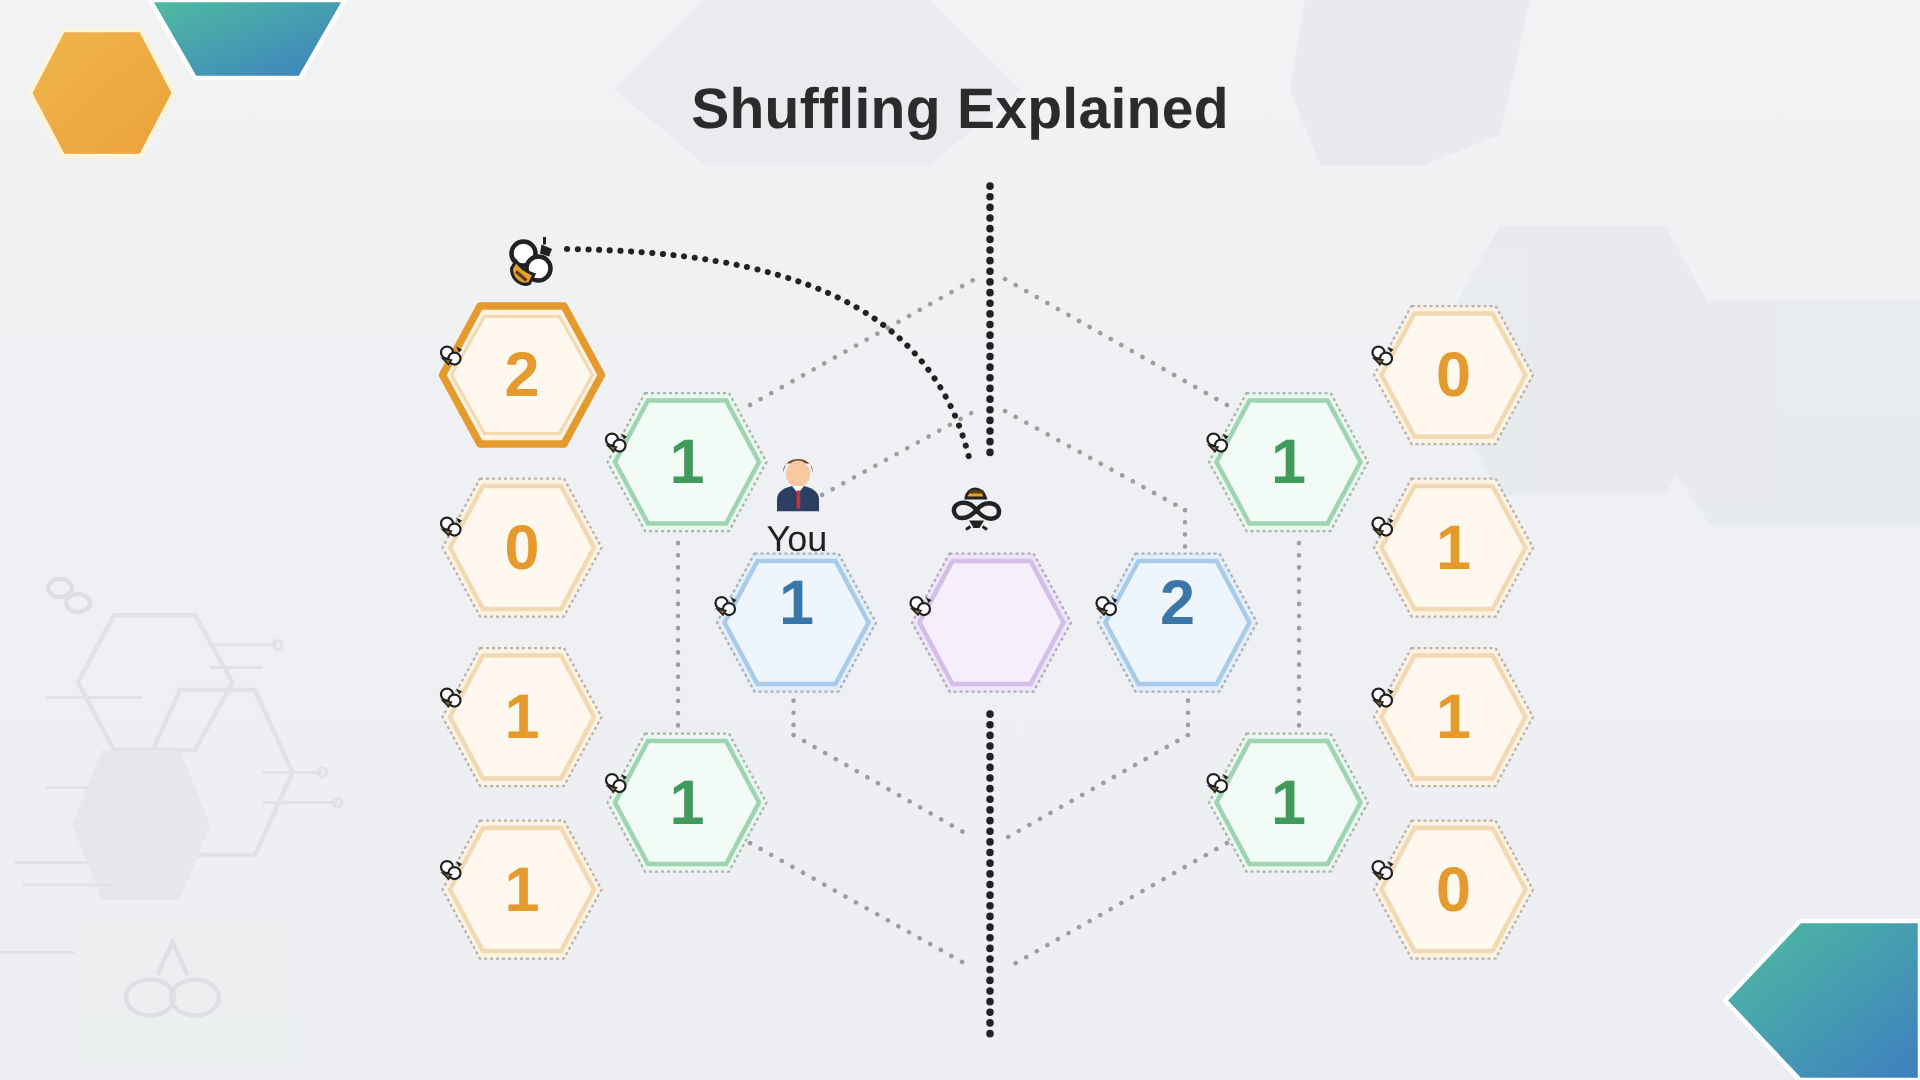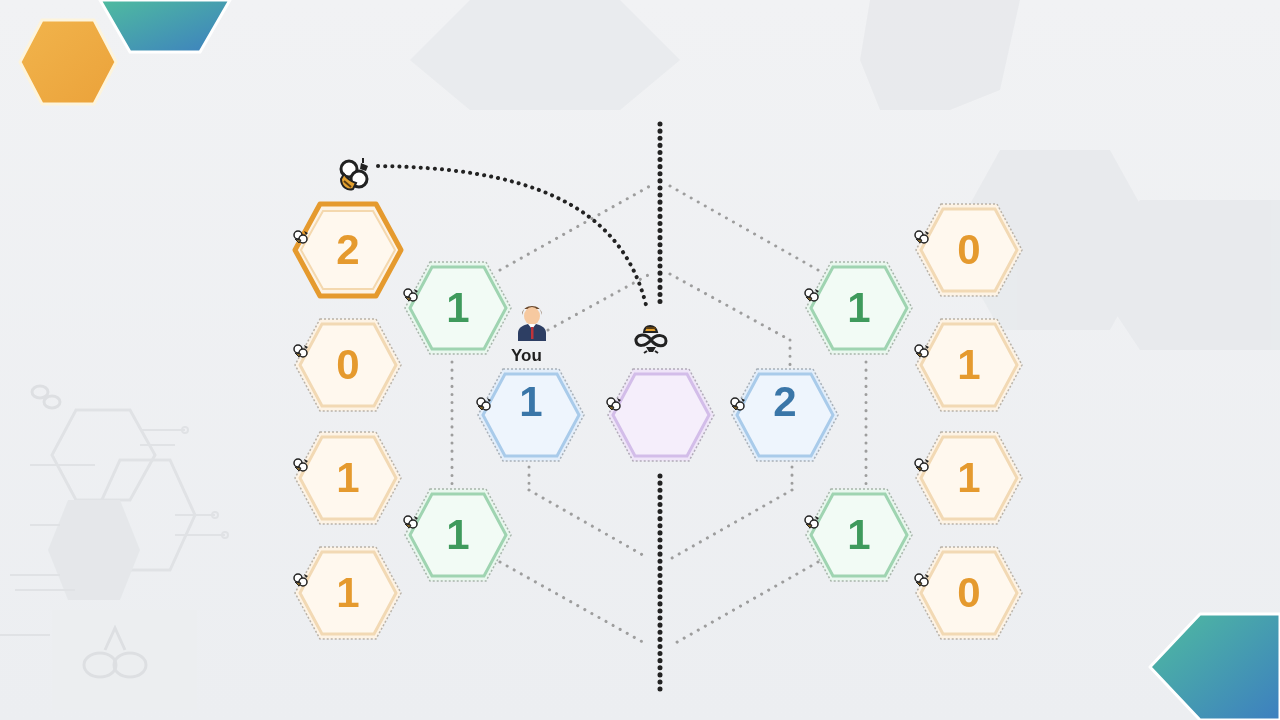--- a/index.html
+++ b/index.html
@@ -4,21 +4,21 @@
 <style>
   html, body { margin:0; padding:0; }
   body { width:1280px; height:720px; overflow:hidden; background:#eef0f2; font-family:"Liberation Sans", sans-serif; position:relative; }
   .stage { position:absolute; left:0; top:0; width:1280px; height:720px; background:linear-gradient(180deg,#f1f2f4 0%,#eceef1 100%); }
   .bg-svg { position:absolute; left:0; top:0; }
   .title { position:absolute; left:0; top:52px; width:1280px; text-align:center; font-weight:bold; font-size:38px; color:#2b2b2b; letter-spacing:0.2px; }
   .hex { position:absolute; width:112px; height:98px; }
   .hex svg { position:absolute; left:0; top:0; }
   .hex .num { position:absolute; left:0; top:0; width:112px; height:98px; line-height:98px; text-align:center; font-weight:bold; font-size:42px; }
   .bee-small { position:absolute; width:18px; height:16px; }
-  .you-label { position:absolute; font-weight:bold; font-size:17px; color:#1f1f1f; }
+  .you-label { position:absolute; font-weight:normal; font-size:24px; color:#1f1f1f; }
   .webcam { position:absolute; left:1113px; top:44px; width:144px; height:82px; }
   .webcam .logo-t { position:absolute; font-family:"DejaVu Sans", sans-serif; color:#3a3a3a; font-size:15px; line-height:14px; }
   .dane { position:absolute; left:3px; top:70px; background:#111; color:#fff; font-size:7px; font-weight:bold; padding:1px 2px; }
 </style>
 </head>
 <body>
 
 <div class="stage">
 
   <svg class="bg-svg" width="1280" height="720" viewBox="0 0 1280 720">
@@ -93,20 +93,21 @@
     </g>
 
     <g stroke="#222" stroke-width="5" stroke-dasharray="0.1 7" stroke-linecap="round" fill="none">
       <line x1="660" y1="124" x2="660" y2="305"></line>
       <line x1="660" y1="476" x2="660" y2="695"></line>
     </g>
 
     <path d="M378,166 C520,168 620,200 646,305" stroke="#222" stroke-width="4" stroke-dasharray="0.1 7" stroke-linecap="round" fill="none"></path>
   </svg>
 
+  <div class="title">Shuffling Explained</div>
 
   <div class="hex" style="left:292px;top:201px;">
     <svg width="112" height="98" viewBox="0 0 112 98">
         <polygon points="28,3 84,3 109,49 84,95 28,95 3,49" fill="#fdf3e5" stroke="#e59a2e" stroke-width="5" stroke-linejoin="round"></polygon>
         <polygon points="31,10 81,10 103,49 81,88 31,88 9,49" fill="#fff8ee" stroke="#f4d8ae" stroke-width="2"></polygon>
       </svg>
     <div class="num" style="color:#e59a2e;">2</div>
   </div>
   <div class="hex" style="left:292px;top:316px;">
     <svg width="112" height="98" viewBox="0 0 112 98">

